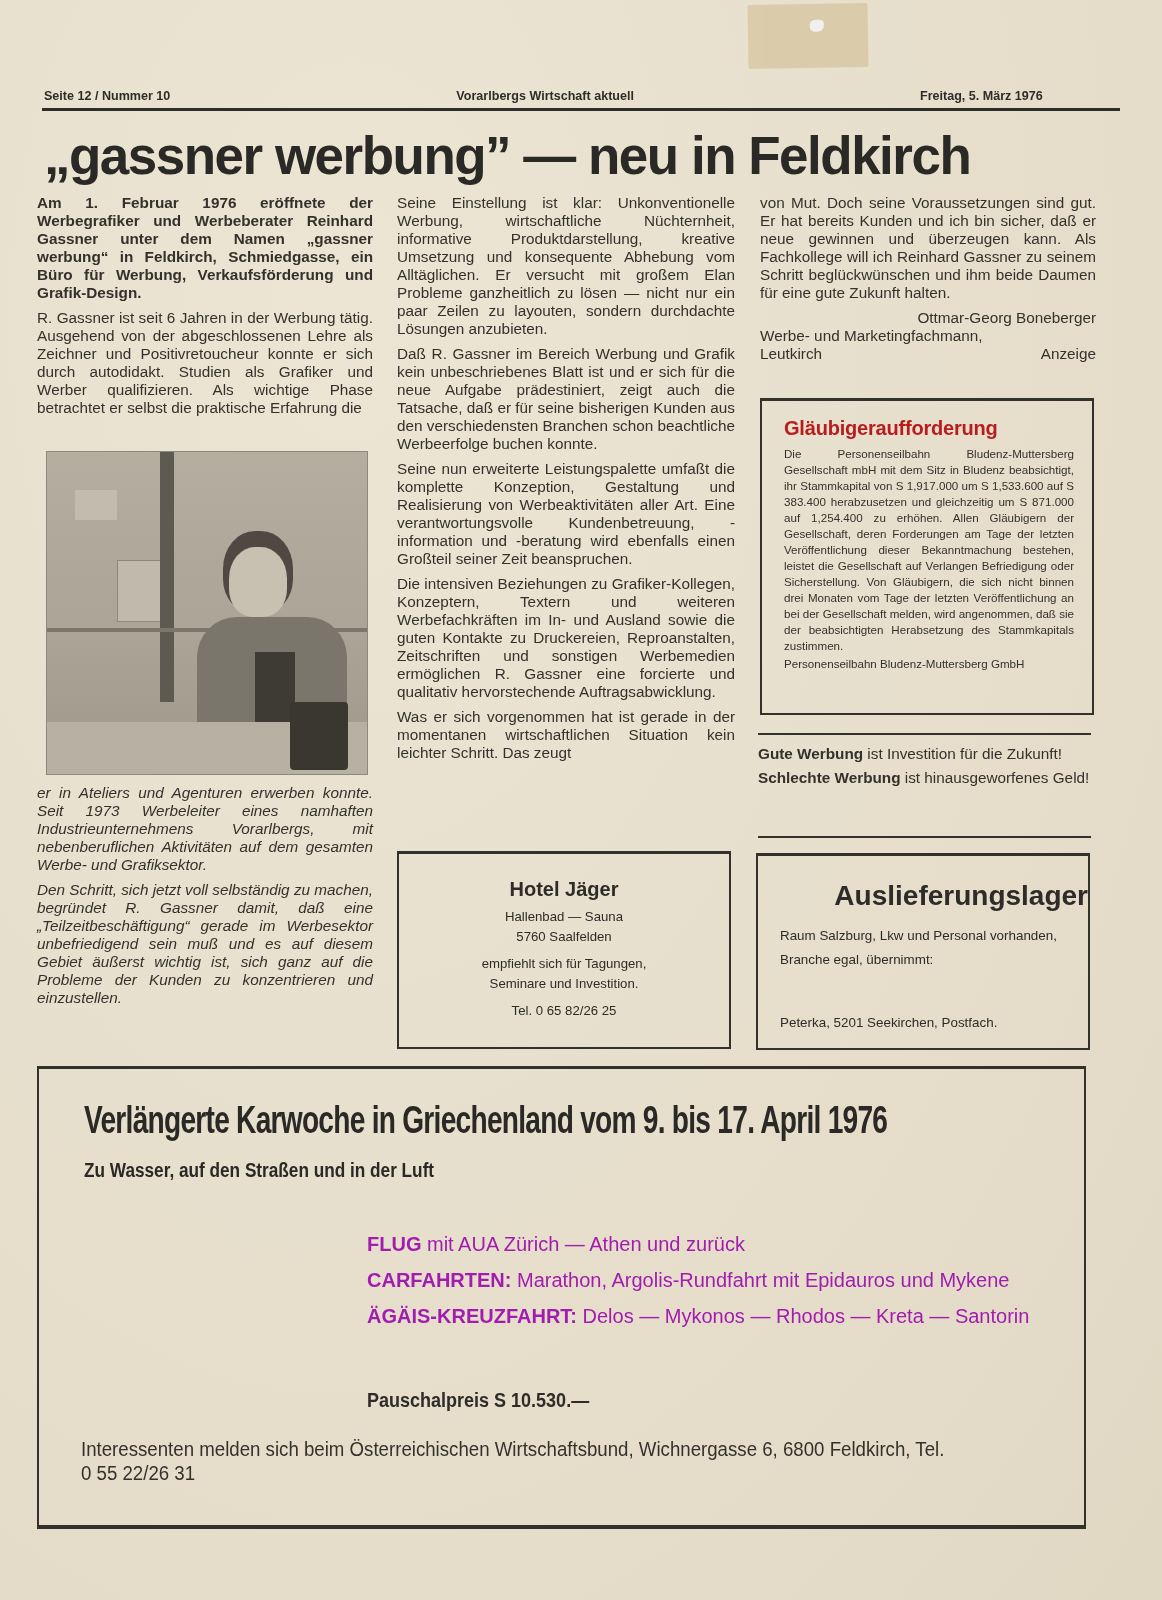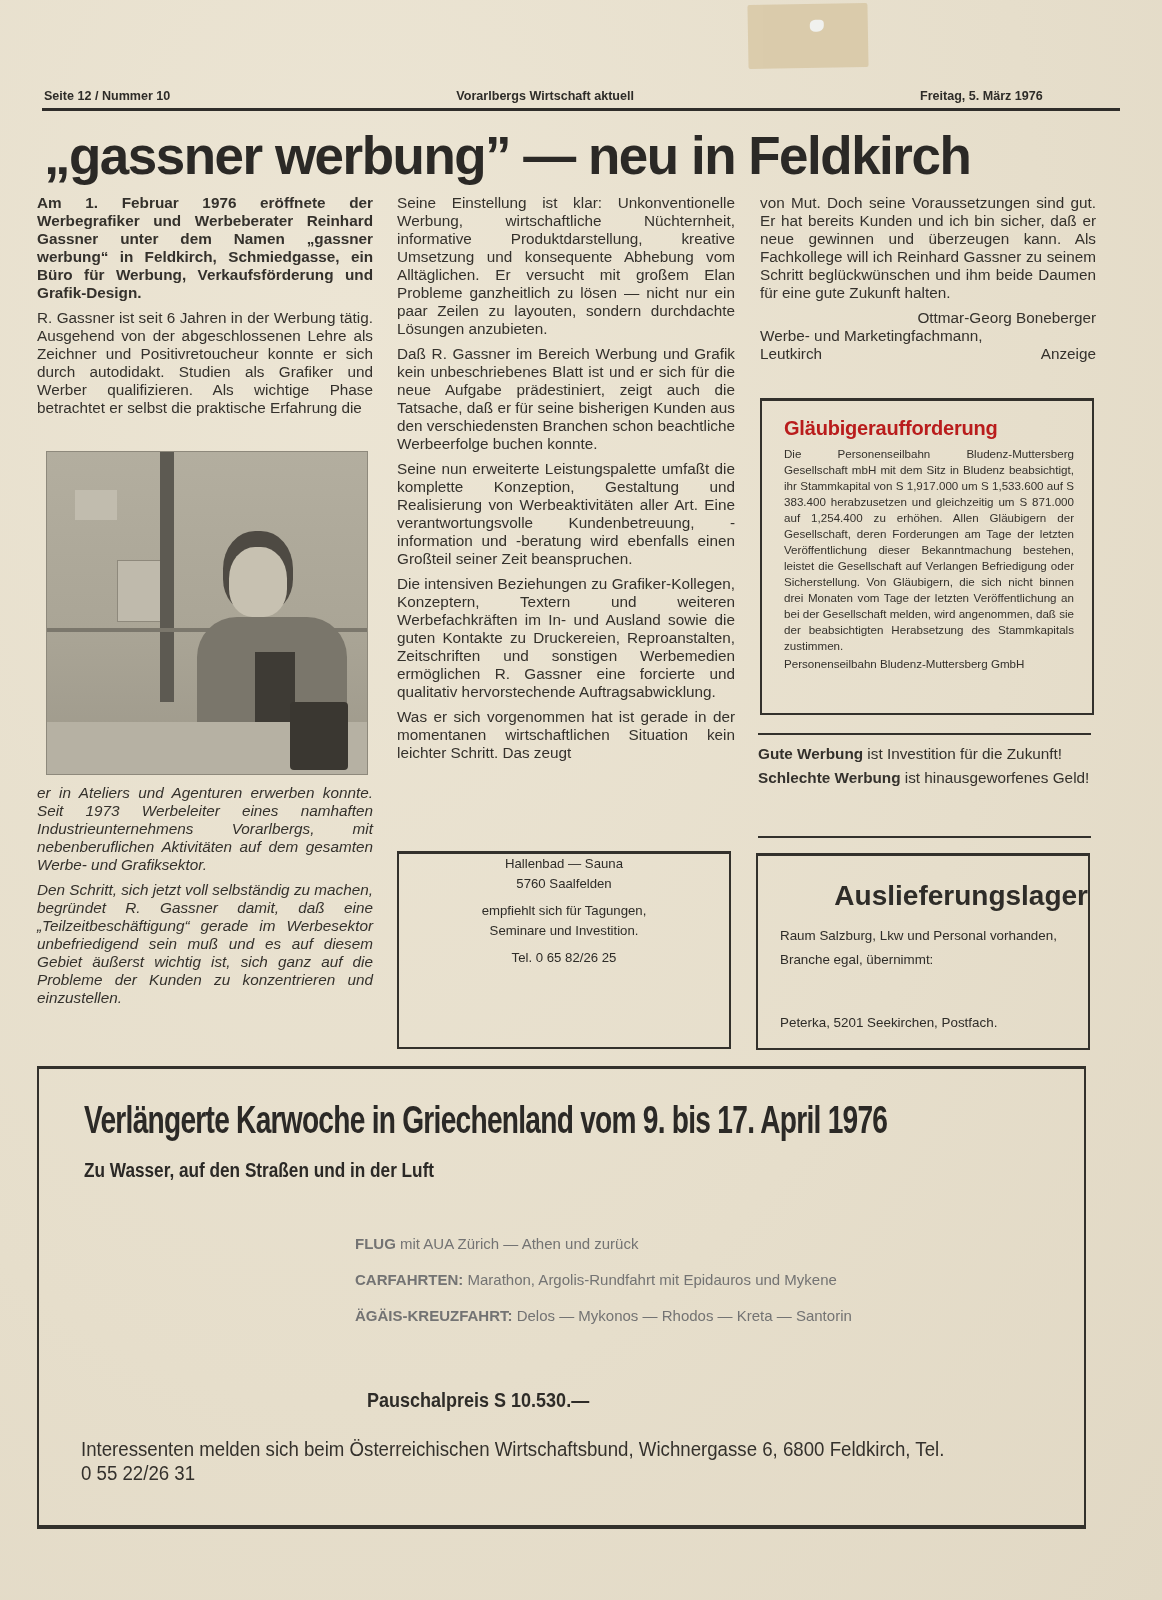--- a/index.html
+++ b/index.html
@@ -82,21 +82,21 @@
     .tbox { left: 37px; top: 1066px; width: 1045px; height: 456px; border-width: 3px 2px 4px 2px; }
     .tbox .title {
       position: absolute; left: 45px; top: 30px; white-space: nowrap;
       font-family: "Liberation Sans", sans-serif; font-weight: bold; font-size: 38px;
       letter-spacing: -1px; color: #2b2926; transform: scaleX(0.74); transform-origin: left;
     }
     .tbox .sub {
       position: absolute; left: 45px; top: 90px; white-space: nowrap;
       font-weight: bold; font-size: 20px; color: #2b2926; transform: scaleX(0.86); transform-origin: left;
     }
-    .tbox .items { position: absolute; left: 316px; top: 164px; width: 680px; font-size: 15px; line-height: 22px; color: #737373; }
+    .tbox .items { position: absolute; left: 328px; top: 164px; width: 680px; font-size: 20px; line-height: 22px; color: #a21caf; }
     .tbox .items p { margin: 0 0 14px 0; }
     .tbox .items b { font-weight: bold; }
     .tbox .price { position: absolute; left: 328px; top: 320px; font-size: 20px; font-weight: bold; white-space: nowrap; transform: scaleX(0.9); transform-origin: left; }
     .tbox .contact { position: absolute; left: 42px; top: 368px; width: 960px; font-size: 20.5px; line-height: 24px; color: #34312c; transform: scaleX(0.91); transform-origin: left; }
   </style>
 </head>
 <body>
 
 <div class="tape">
     <div class="tape-hole"></div>
@@ -159,20 +159,21 @@
 </div>
 
 <div class="rule-s" style="left:758px;top:733px;width:333px;"></div>
 <div class="slogans">
   <p><b>Gute Werbung</b><span> ist Investition für die Zukunft!</span></p>
   <p><b>Schlechte Werbung</b><span> ist hinausgeworfenes Geld!</span></p>
 </div>
 <div class="rule-s" style="left:758px;top:836px;width:333px;"></div>
 
 <div class="box hbox">
+  <h3>Hotel Jäger</h3>
   <p class="l">Hallenbad — Sauna</p>
   <p class="l">5760 Saalfelden</p>
   <div class="gap"></div>
   <p class="l">empfiehlt sich für Tagungen,</p>
   <p class="l">Seminare und Investition.</p>
   <div class="gap"></div>
   <p class="l">Tel. 0 65 82/26 25</p>
 </div>
 
 <div class="box abox">

